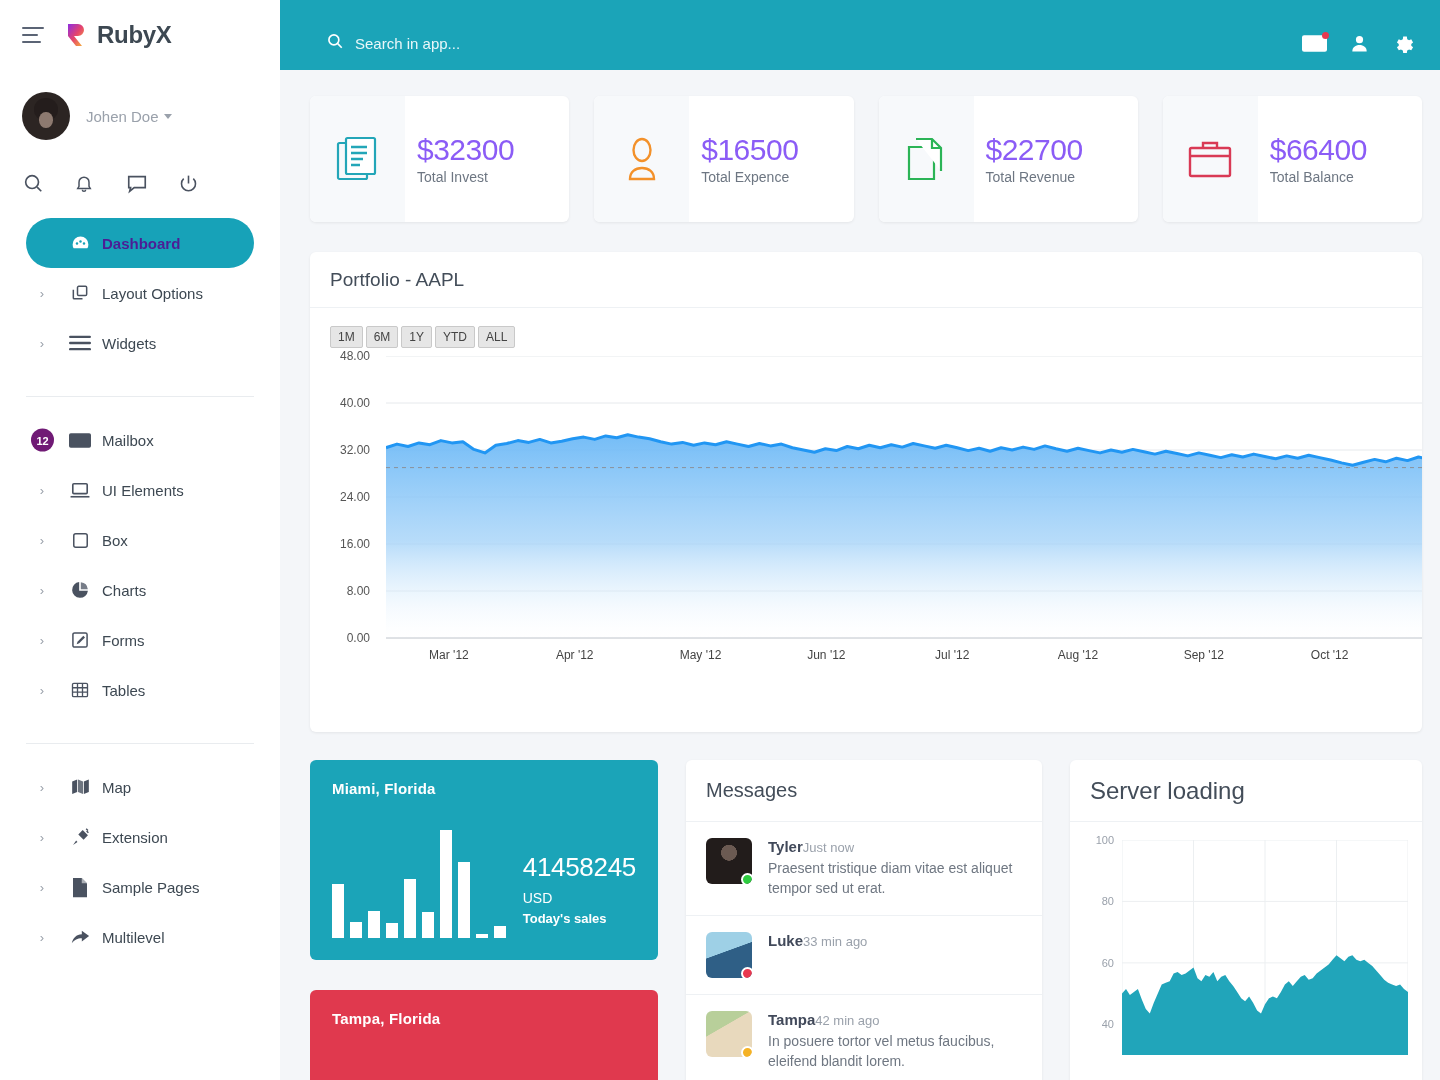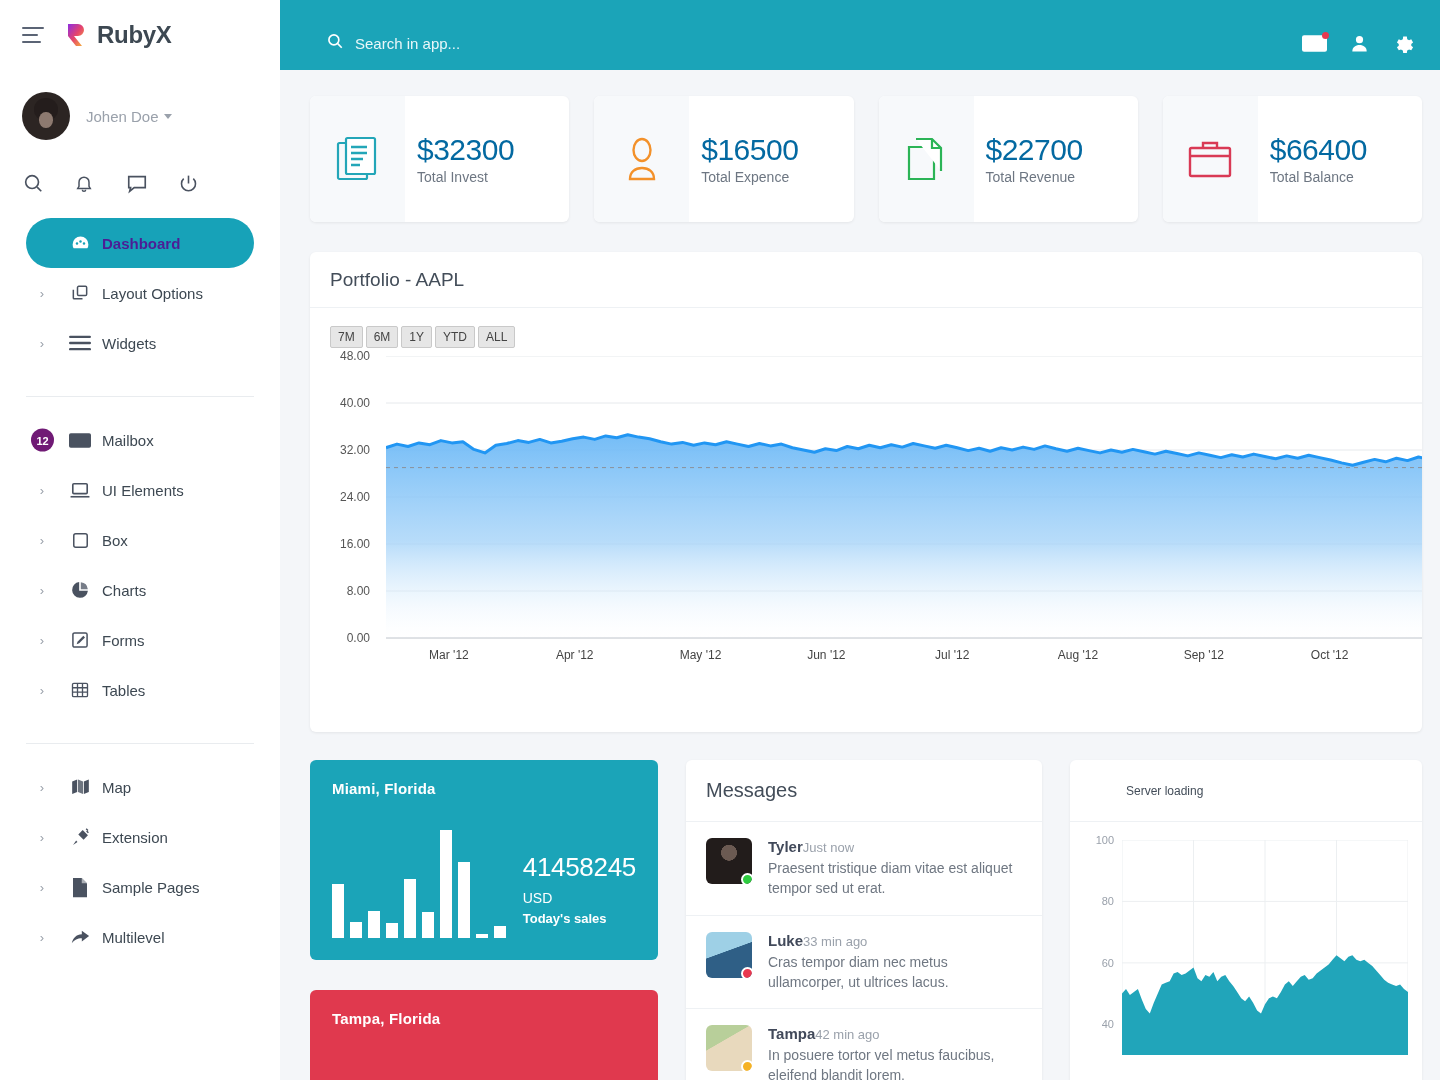--- a/index.html
+++ b/index.html
@@ -79,21 +79,21 @@
   .content { padding:26px 18px 0 30px; }
 
   
   .stats { display:flex; gap:25px; }
   .stat {
     flex:1; background:#fff; border-radius:6px; height:126px;
     box-shadow:0 1px 3px rgba(0,0,0,.07); display:flex; align-items:stretch; overflow:hidden;
   }
   .stat-ico { width:95px; flex:0 0 95px; background:#f7f9fb; display:flex; align-items:center; justify-content:center; }
   .stat-body { display:flex; flex-direction:column; justify-content:center; padding-left:12px; }
-  .stat-val { font-size:30px; color:#0369a1; letter-spacing:-.5px; line-height:1.12; }
+  .stat-val { font-size:30px; color:#8b5cf6; letter-spacing:-.5px; line-height:1.12; }
   .stat-lbl { font-size:14px; color:#6d7682; margin-top:3px; }
 
   
   .card { background:#fff; border-radius:6px; box-shadow:0 1px 3px rgba(0,0,0,.07); }
   .portfolio { margin-top:30px; height:480px; position:relative; overflow:hidden; }
   .card-head { height:56px; display:flex; align-items:center; padding:0 20px; border-bottom:1px solid #eef1f4; }
   .card-title { font-size:19px; color:#434d59; }
   .ranges { display:flex; gap:3px; padding:18px 0 0 20px; }
   .range-btn {
     background:#e6e6e6; border:1px solid #c9c9c9; border-radius:2px;
@@ -127,21 +127,21 @@
   .msg-av { width:46px; height:46px; flex:0 0 46px; border-radius:6px; position:relative; overflow:hidden; }
   .msg-av .sdot { position:absolute; right:-2px; bottom:-2px; width:13px; height:13px; border-radius:50%; border:2px solid #fff; }
   .msg-main { flex:1; min-width:0; }
   .msg-top { display:flex; justify-content:flex-start; align-items:baseline; }
   .msg-name { font-size:15px; color:#41495a; font-weight:bold; }
   .msg-time { font-size:13px; color:#9aa1ab; }
   .msg-text { font-size:14px; color:#6f7782; line-height:1.45; margin-top:3px; }
 
   .server { width:352px; flex:0 0 352px; overflow:hidden; }
   .srv-head { height:62px; display:flex; align-items:center; padding:0 20px; border-bottom:1px solid #eef1f4; }
-  .srv-head .card-title { font-size:12px;margin-left:36px; }
+  .srv-head .card-title { font-size:24px; }
   .srv-chart { position:relative; height:238px; padding:18px 14px 0 0; }
   .srv-y { position:absolute; left:10px; top:18px; width:34px; height:200px; }
   .srv-ytick { position:absolute; right:0; font-size:11px; color:#9aa1ab; transform:translateY(-50%); }
   .srv-plot { position:absolute; left:52px; right:14px; top:18px; height:215px; }
 </style>
 </head>
 <body>
 
 <div class="app">
 
@@ -448,21 +448,21 @@
             <div class="stat-lbl">Total Balance</div>
           </div>
         </div>
       </div>
 
       <section class="card portfolio">
         <div class="card-head">
           <div class="card-title">Portfolio - AAPL</div>
         </div>
         <div class="ranges">
-          <button class="range-btn">7M</button>
+          <button class="range-btn">1M</button>
           <button class="range-btn">6M</button>
           <button class="range-btn">1Y</button>
           <button class="range-btn">YTD</button>
           <button class="range-btn">ALL</button>
         </div>
         <div class="chart-area">
           <div class="yaxis" id="pf-y">
               <div class="ytick" style="top: 282px;">0.00</div>
               <div class="ytick" style="top: 235px;">8.00</div>
               <div class="ytick" style="top: 188px;">16.00</div>
@@ -554,21 +554,20 @@
 
           <div class="msg-row">
             <div class="msg-av" style="background:linear-gradient(160deg,#9ed0e6 0 42%,#2f5f86 43% 100%)">
               <span class="sdot" style="background:#e8384f"></span>
             </div>
             <div class="msg-main">
               <div class="msg-top">
                 <span class="msg-name">Luke</span>
                 <span class="msg-time">33 min ago</span>
               </div>
-              <div class="msg-text">Cras tempor diam nec metus ullamcorper, ut ultrices lacus.</div>
             </div>
           </div>
 
           <div class="msg-row">
             <div class="msg-av" style="background:linear-gradient(150deg,#b8cf9a 0 35%,#e8d9bd 36% 100%)">
               <span class="sdot" style="background:#f5b225"></span>
             </div>
             <div class="msg-main">
               <div class="msg-top">
                 <span class="msg-name">Tampa</span>

